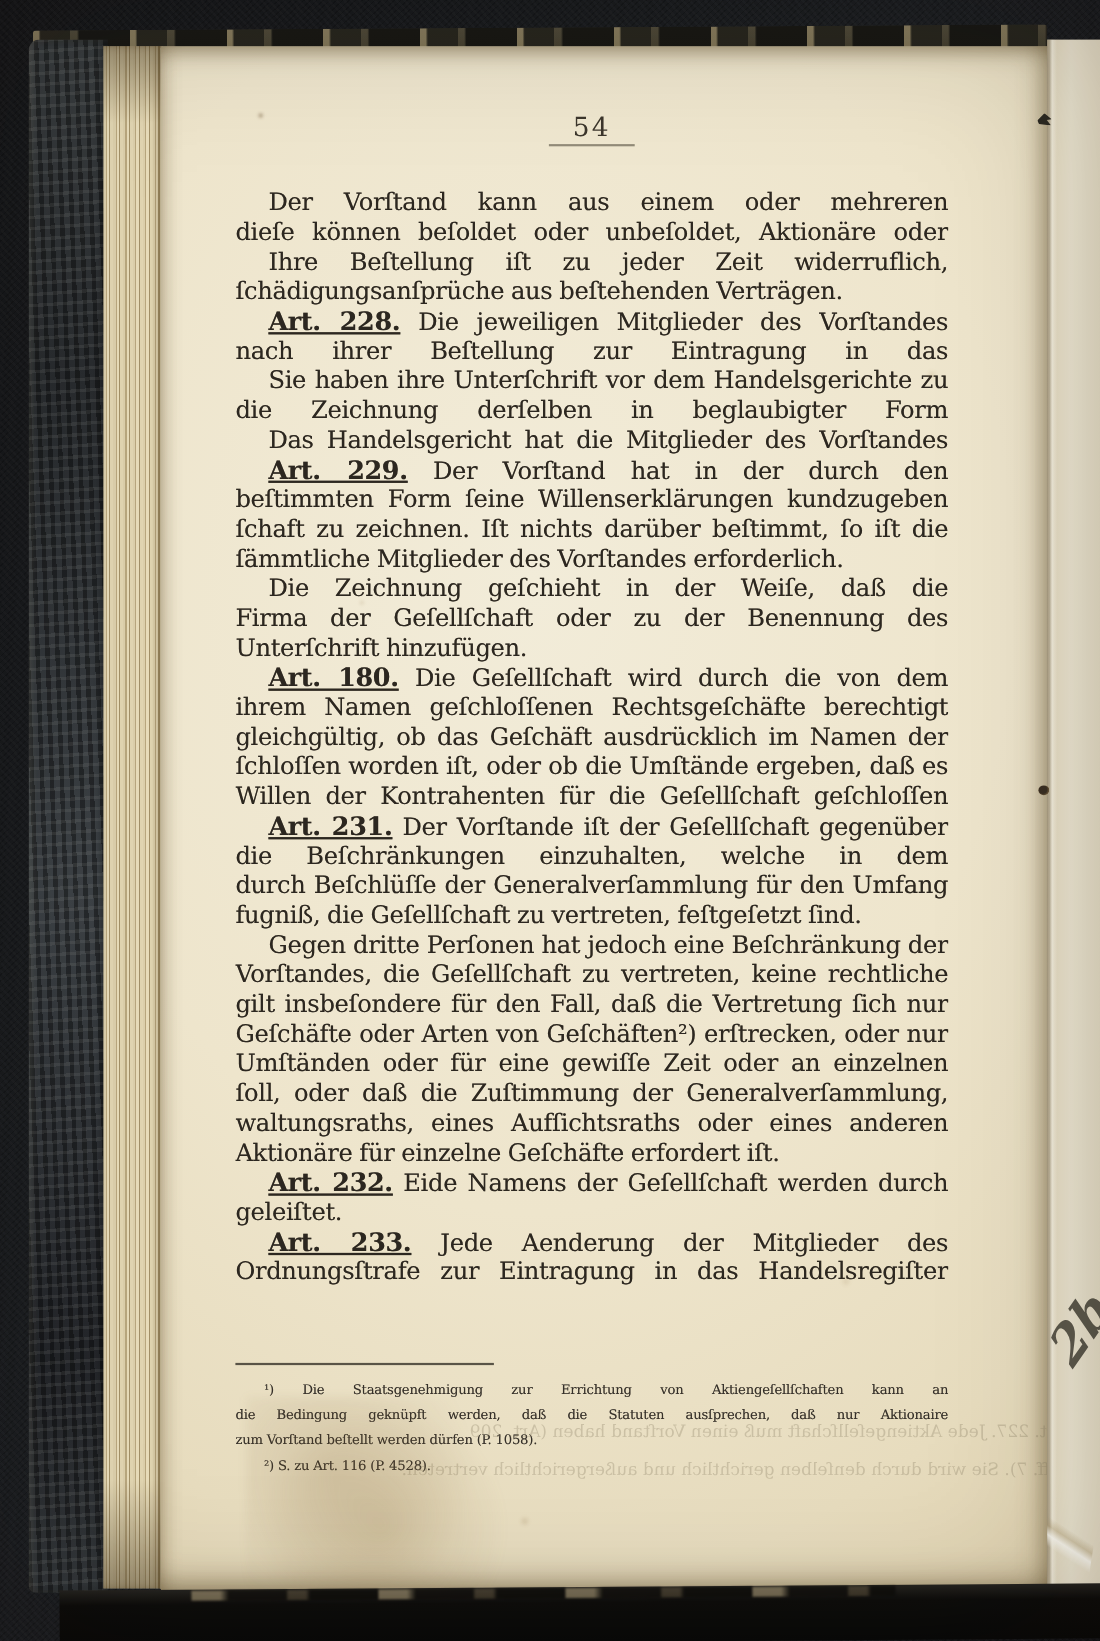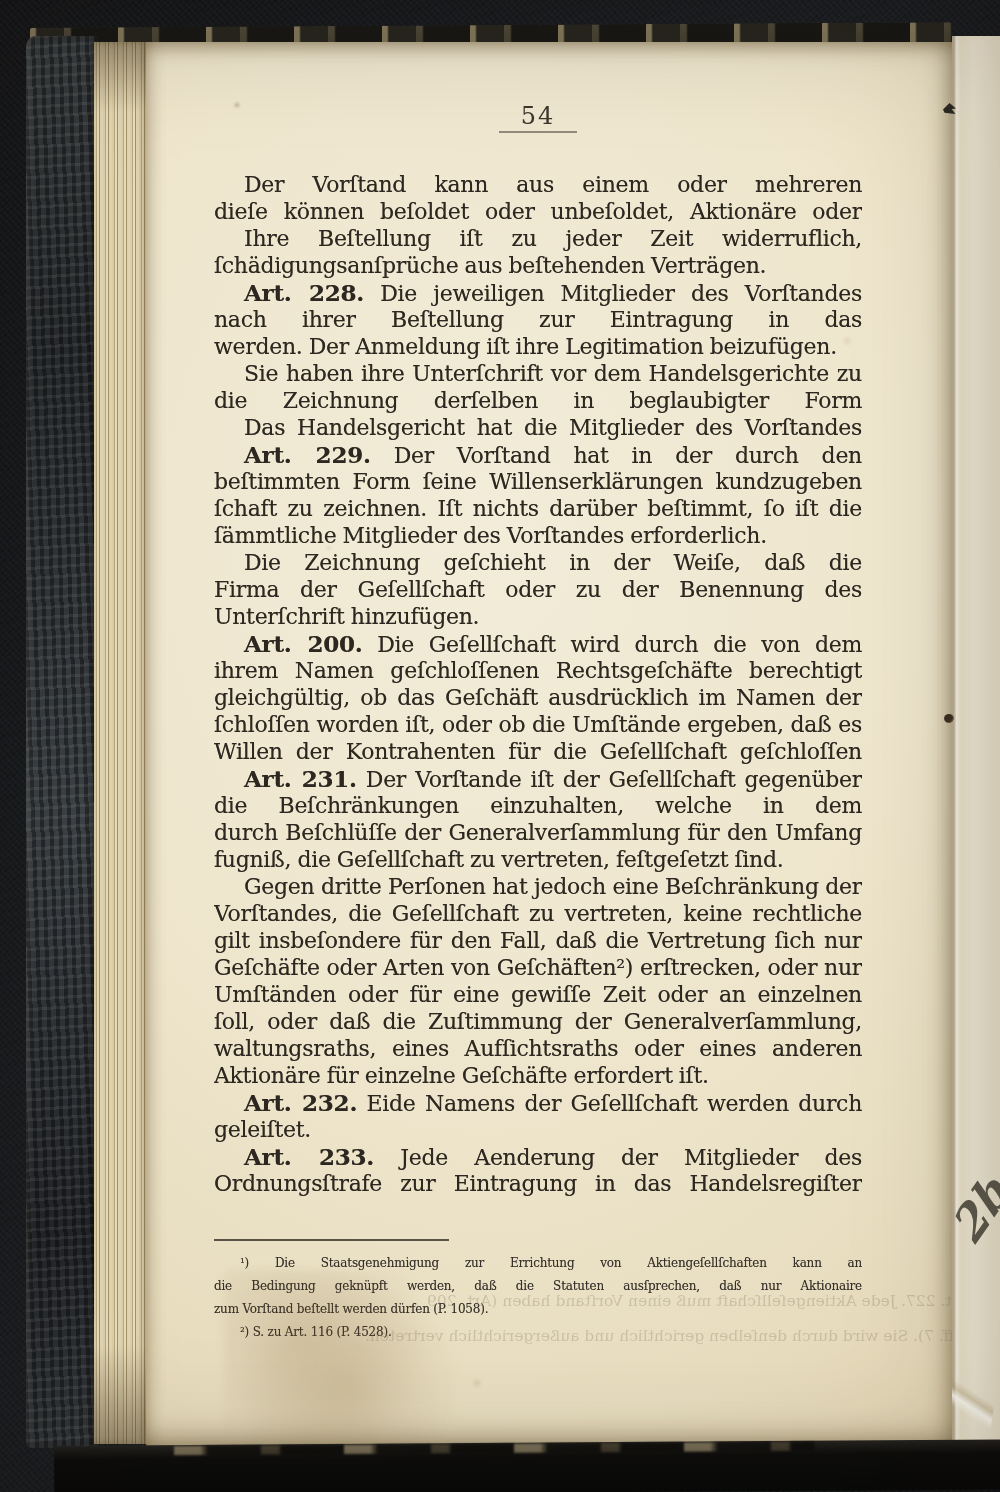--- a/index.html
+++ b/index.html
@@ -41,21 +41,21 @@
   .pageno{position:absolute;left:68px;top:60px;width:648px;text-align:center;
     font-size:24px;letter-spacing:2px;color:#3c362c;}
   .pageno-rule{position:absolute;left:353px;top:89px;width:78px;height:2px;background:rgba(70,63,50,.55);}
   
   .textblock{position:absolute;left:68px;top:129px;width:648px;color:#2c2720;
     font-size:22px;letter-spacing:-.3px;word-spacing:-.5px;
     text-shadow:0 0 .5px rgba(45,35,22,.5);}
   .line{height:27px;line-height:27px;overflow:hidden;text-align:justify;text-align-last:justify;}
   .line.last{text-align-last:left;}
   .line.indent{text-indent:30px;}
-  .b{font-weight:bold;font-size:1.05em;}
+  .b{font-weight:bold;font-size:1.05em;text-decoration:underline;}
   .u{border-bottom:2px solid rgba(95,84,66,.8);padding-bottom:1px;}
   
   .fn-rule{position:absolute;left:68px;top:1197px;width:235px;height:2px;background:rgba(48,43,35,.78);}
   .footnotes{position:absolute;left:68px;top:1210px;width:648px;color:#35302a;
     font-size:12px;letter-spacing:-.2px;text-shadow:0 0 .4px rgba(45,35,22,.4);}
   .fn-line{height:23px;line-height:23px;overflow:hidden;text-align:justify;text-align-last:justify;}
   .fn-line.last{text-align-last:left;}
   .fn-line.indent{text-indent:26px;}
   
   .ghostblock{position:absolute;left:0;top:0;width:100%;height:100%;pointer-events:none;}
@@ -111,32 +111,31 @@
     <div class="pageno">54</div>
     <div class="pageno-rule"></div>
 
     <div class="textblock">
         <div class="line indent"><span>Der Vorſtand kann aus einem oder mehreren Mitgliedern beſtehen;</span></div>
         <div class="line last"><span>dieſe können beſoldet oder unbeſoldet, Aktionäre oder Andere¹) ſein.</span></div>
         <div class="line indent"><span>Ihre Beſtellung iſt zu jeder Zeit widerruflich, unbeſchadet der Ent=</span></div>
         <div class="line last"><span>ſchädigungsanſprüche aus beſtehenden Verträgen.</span></div>
         <div class="line indent"><span class="b">Art. 228.</span><span> Die jeweiligen Mitglieder des Vorſtandes müſſen alsbald</span></div>
         <div class="line"><span>nach ihrer Beſtellung zur Eintragung in das Handelsregiſter angemeldet</span></div>
-        <div class="line last"><span>werden. Der Anmeldung iſt ihre Legitimation beizufügen.</span></div>
         <div class="line indent"><span>Sie haben ihre Unterſchrift vor dem Handelsgerichte zu zeichnen, oder</span></div>
         <div class="line last"><span>die Zeichnung derſelben in beglaubigter Form einzureichen.</span></div>
         <div class="line indent"><span>Das Handelsgericht hat die Mitglieder des Vorſtandes zur Befolgung</span></div>
         <div class="line indent"><span class="b">Art. 229.</span><span> Der Vorſtand hat in der durch den Geſellſchaftsvertrag</span></div>
         <div class="line"><span>beſtimmten Form ſeine Willenserklärungen kundzugeben und für die Geſell=</span></div>
         <div class="line"><span>ſchaft zu zeichnen. Iſt nichts darüber beſtimmt, ſo iſt die Zeichnung durch</span></div>
         <div class="line last"><span>ſämmtliche Mitglieder des Vorſtandes erforderlich.</span></div>
         <div class="line indent"><span>Die Zeichnung geſchieht in der Weiſe, daß die Zeichnenden zu der</span></div>
         <div class="line"><span>Firma der Geſellſchaft oder zu der Benennung des Vorſtandes ihre</span></div>
         <div class="line last"><span>Unterſchrift hinzufügen.</span></div>
-        <div class="line indent"><span class="b">Art. 200.</span><span> Die Geſellſchaft wird durch die von dem Vorſtande in</span></div>
+        <div class="line indent"><span class="b">Art. 180.</span><span> Die Geſellſchaft wird durch die von dem Vorſtande in</span></div>
         <div class="line"><span>ihrem Namen geſchloſſenen Rechtsgeſchäfte berechtigt und verpflichtet; es iſt</span></div>
         <div class="line"><span>gleichgültig, ob das Geſchäft ausdrücklich im Namen der Geſellſchaft ge=</span></div>
         <div class="line"><span>ſchloſſen worden iſt, oder ob die Umſtände ergeben, daß es nach dem</span></div>
         <div class="line last"><span>Willen der Kontrahenten für die Geſellſchaft geſchloſſen werden ſollte.</span></div>
         <div class="line indent"><span class="b">Art. 231.</span><span> Der Vorſtande iſt der </span><span class="u">Geſellſchaft gegenüber</span><span> verpflichtet,</span></div>
         <div class="line"><span>die Beſchränkungen einzuhalten, welche in dem Geſellſchaftsvertrage oder</span></div>
         <div class="line"><span>durch Beſchlüſſe der Generalverſammlung für den Umfang ſeiner Be=</span></div>
         <div class="line last"><span>fugniß, die Geſellſchaft zu vertreten, feſtgeſetzt ſind.</span></div>
         <div class="line indent"><span>Gegen dritte Perſonen hat jedoch eine Beſchränkung der Befugniß des</span></div>
         <div class="line"><span>Vorſtandes, die Geſellſchaft zu vertreten, keine rechtliche Wirkung. Dies</span></div>

